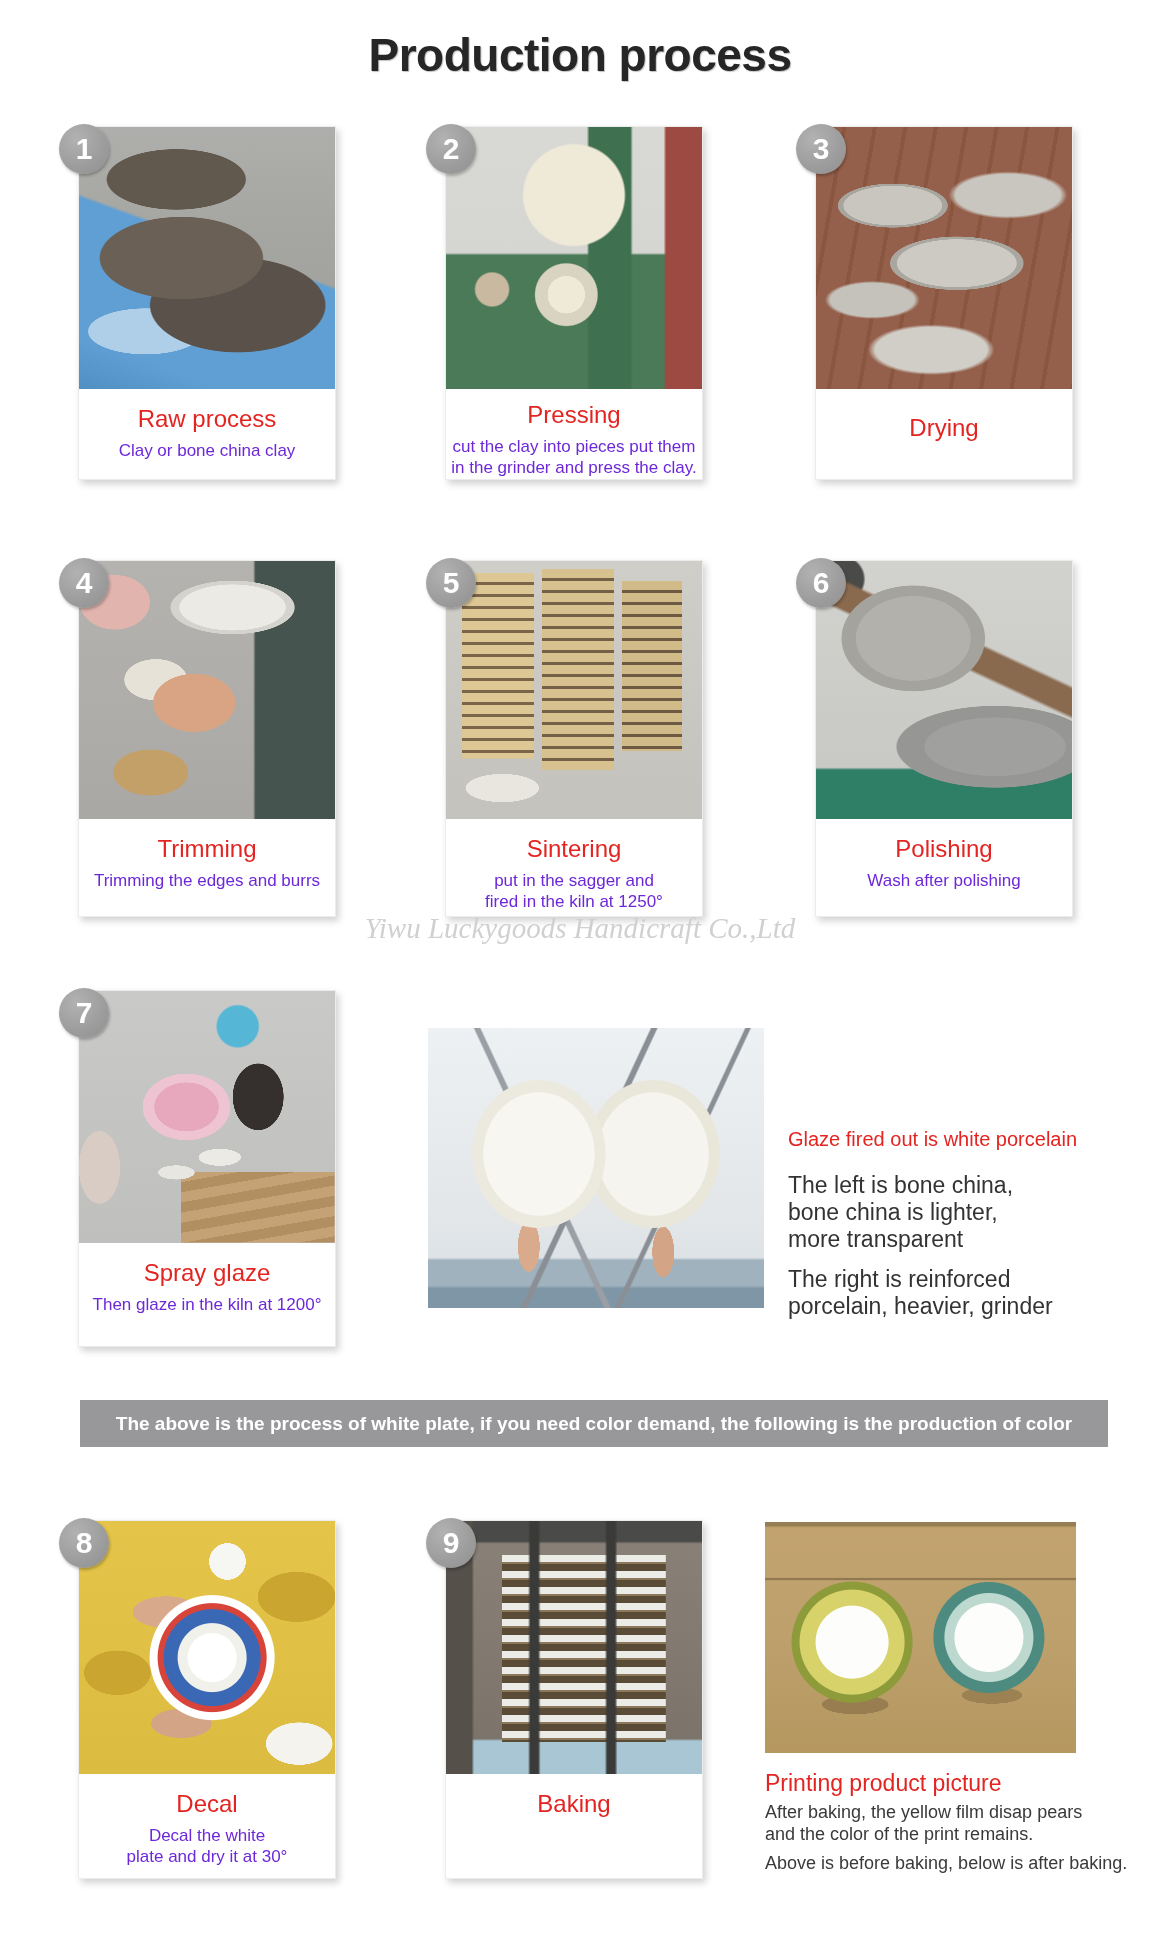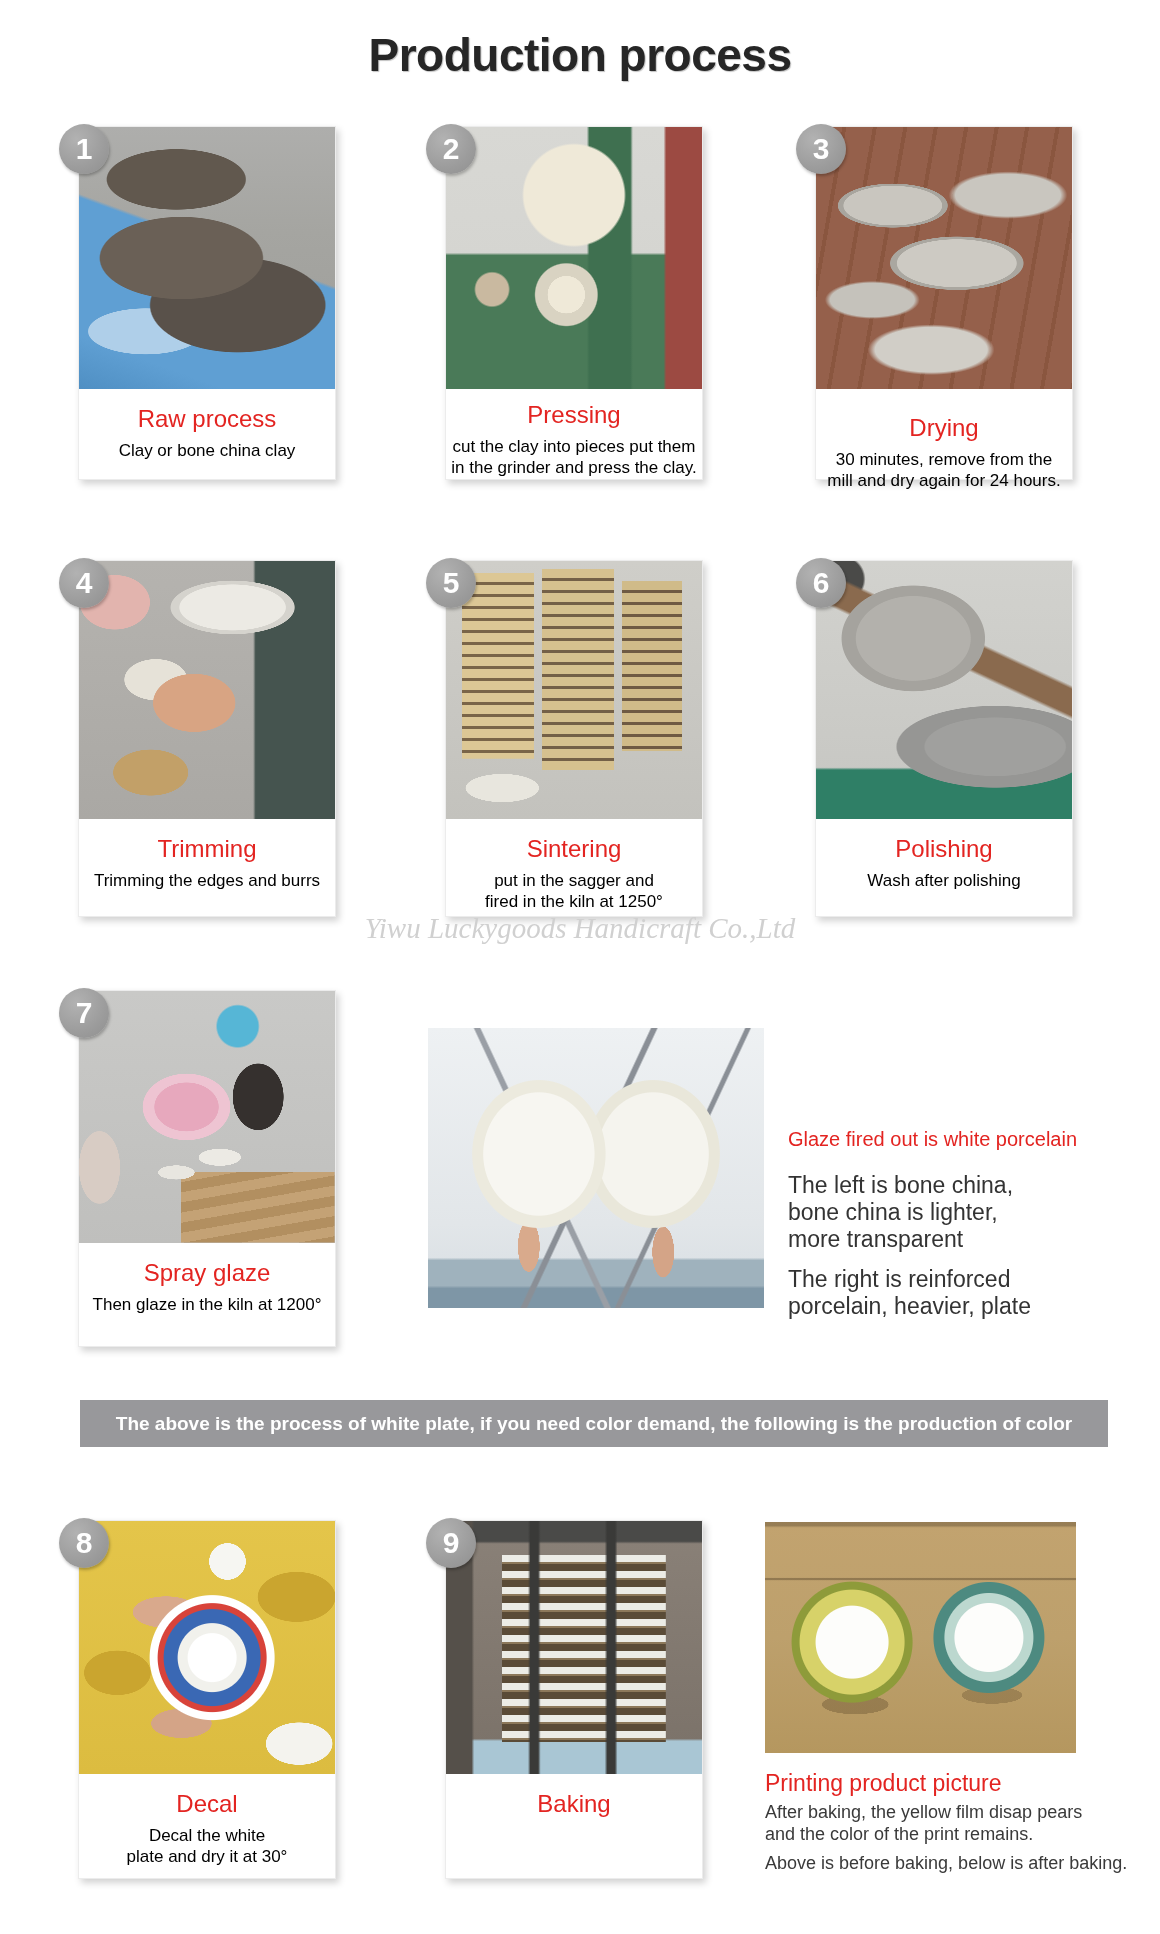--- a/index.html
+++ b/index.html
@@ -10,21 +10,21 @@
         text-shadow:1px 1px 1px rgba(0,0,0,0.25);}
   .card{position:absolute;width:256px;background:#ffffff;border:1px solid #ececec;
         box-shadow:3px 4px 7px rgba(0,0,0,0.18);}
   .badge{position:absolute;left:-20px;top:-3px;width:50px;height:50px;border-radius:50%;
         background:radial-gradient(circle at 35% 30%,#b2b2b2,#9c9c9c 60%,#8f8f8f);
         box-shadow:1px 2px 3px rgba(0,0,0,0.25);z-index:3;
         color:#ffffff;font-weight:700;font-size:30px;line-height:50px;text-align:center;}
   .photo{position:absolute;left:0;top:0;width:100%;background-color:#cccccc;}
   .caption{position:absolute;left:0;right:0;bottom:0;text-align:center;}
   .cap-title{font-size:24px;font-weight:400;color:#e32421;line-height:28px;}
-  .cap-desc{margin-top:7px;font-size:17px;line-height:21px;color:#000000;white-space:pre-line;}
+  .cap-desc{margin-top:7px;font-size:17px;line-height:21px;color:#6d28d9;white-space:pre-line;}
   .watermark{position:absolute;left:0;top:912px;width:100%;text-align:center;
         font-family:"Liberation Serif",serif;font-style:italic;font-size:29px;color:#d0d0d0;}
   .banner{position:absolute;left:80px;top:1400px;width:1028px;height:47px;background:#98989b;
         color:#ffffff;font-weight:700;font-size:19px;line-height:47px;text-align:center;}
   .note-heading{font-size:20px;color:#e32421;line-height:24px;}
   .note-para{font-size:23px;line-height:27px;color:#333333;white-space:pre-line;}
   .pnote-heading{font-size:23px;color:#e32421;line-height:27px;}
   .pnote-para{font-size:18px;line-height:22px;color:#3a3a3a;white-space:pre-line;}
 
   
@@ -149,22 +149,20 @@
       <div class="cap-title" style="margin-top:12px;">Pressing</div>
       <div class="cap-desc">cut the clay into pieces put them
 in the grinder and press the clay.</div>
     </div>
   </div>
   <div class="card" style="left:815px;top:126px;height:352px;">
     <div class="badge">3</div>
     <div class="photo photo-3" style="height:262px;"></div>
     <div class="caption" style="height:77px;">
       <div class="cap-title" style="margin-top:12px;">Drying</div>
-      <div class="cap-desc">30 minutes, remove from the
-mill and dry again for 24 hours.</div>
     </div>
   </div>
 
   <div class="card" style="left:78px;top:560px;height:355px;">
     <div class="badge">4</div>
     <div class="photo photo-4" style="height:258px;"></div>
     <div class="caption" style="height:97px;">
       <div class="cap-title" style="margin-top:16px;">Trimming</div>
       <div class="cap-desc">Trimming the edges and burrs</div>
     </div>
@@ -199,21 +197,21 @@
   </div>
 
   <div class="photo-plates" style="left:428px;top:1028px;width:336px;height:280px;"></div>
 
   <div class="note-block" style="left:788px;top:1127px;width:350px;">
     <div class="note-heading">Glaze fired out is white porcelain</div>
     <div class="note-para" style="margin-top:21px;">The left is bone china,
 bone china is lighter,
 more transparent</div>
     <div class="note-para" style="margin-top:13px;">The right is reinforced
-porcelain, heavier, plate</div>
+porcelain, heavier, grinder</div>
   </div>
 
   <div class="banner">The above is the process of white plate, if you need color demand, the following is the production of color process</div>
 
   <div class="card" style="left:78px;top:1520px;height:357px;">
     <div class="badge">8</div>
     <div class="photo photo-8" style="height:253px;"></div>
     <div class="caption" style="height:104px;text-align:center;">
       <div class="cap-title" style="margin-top:16px;">Decal</div>
       <div class="cap-desc">Decal the white

